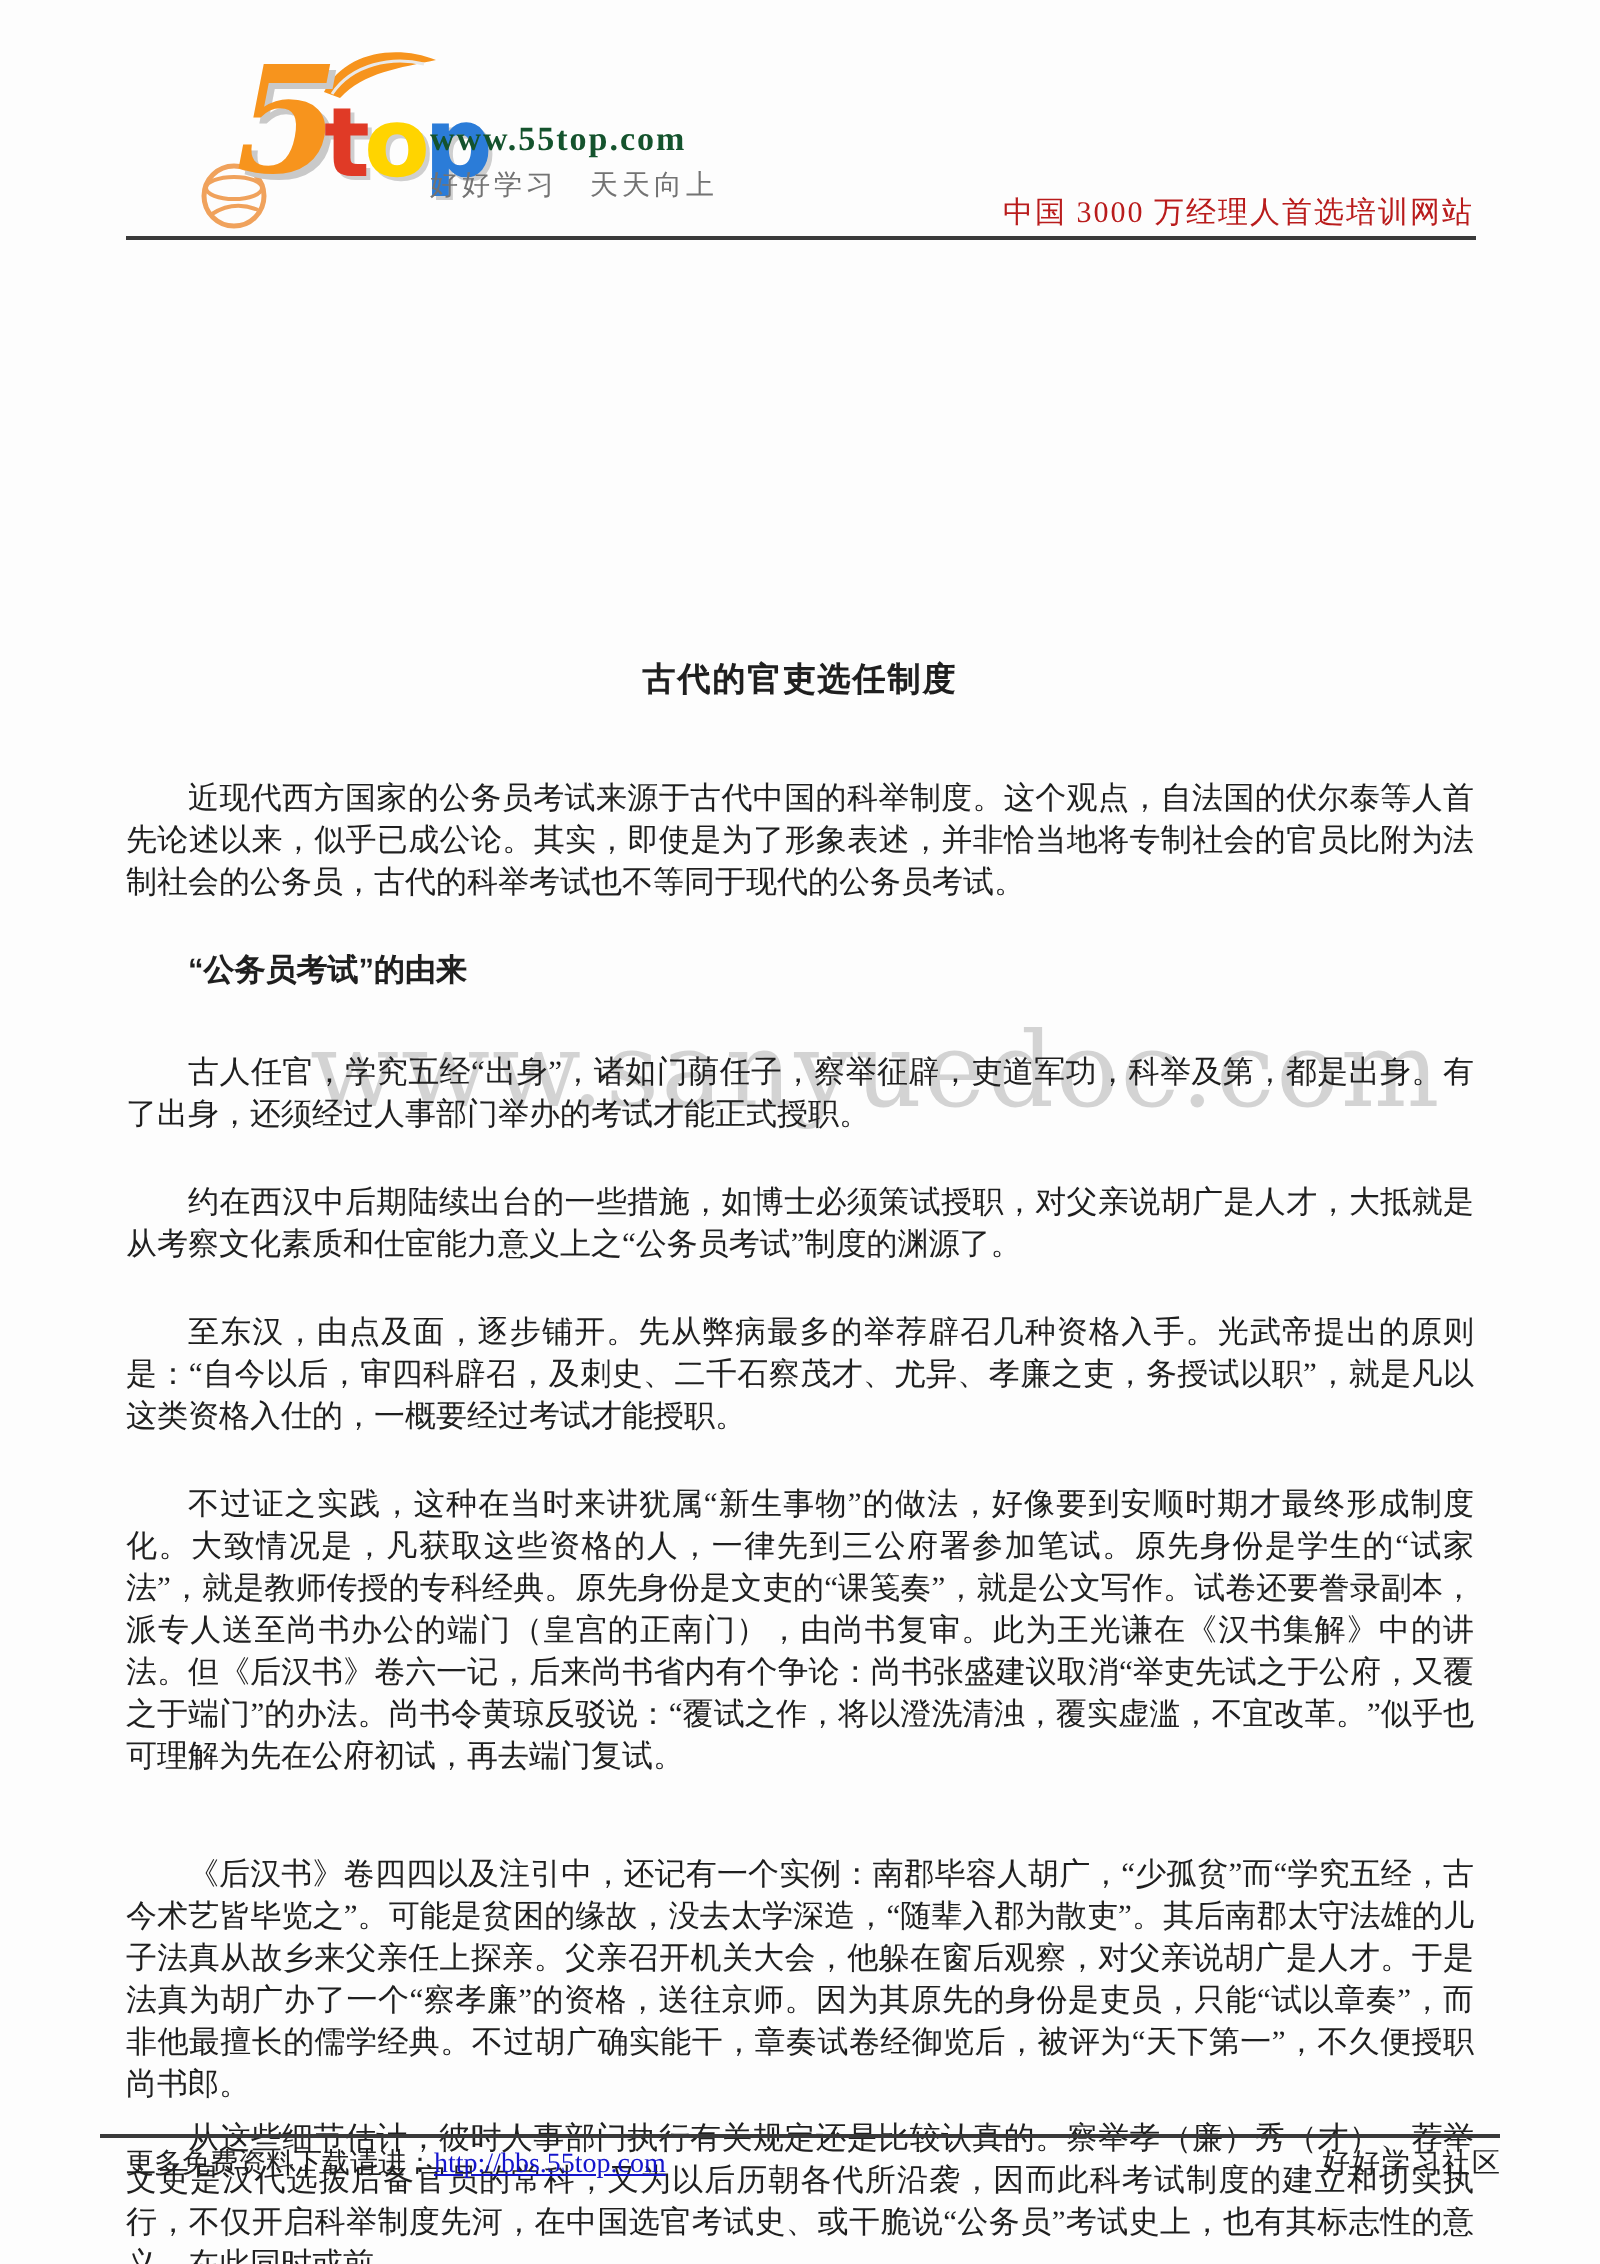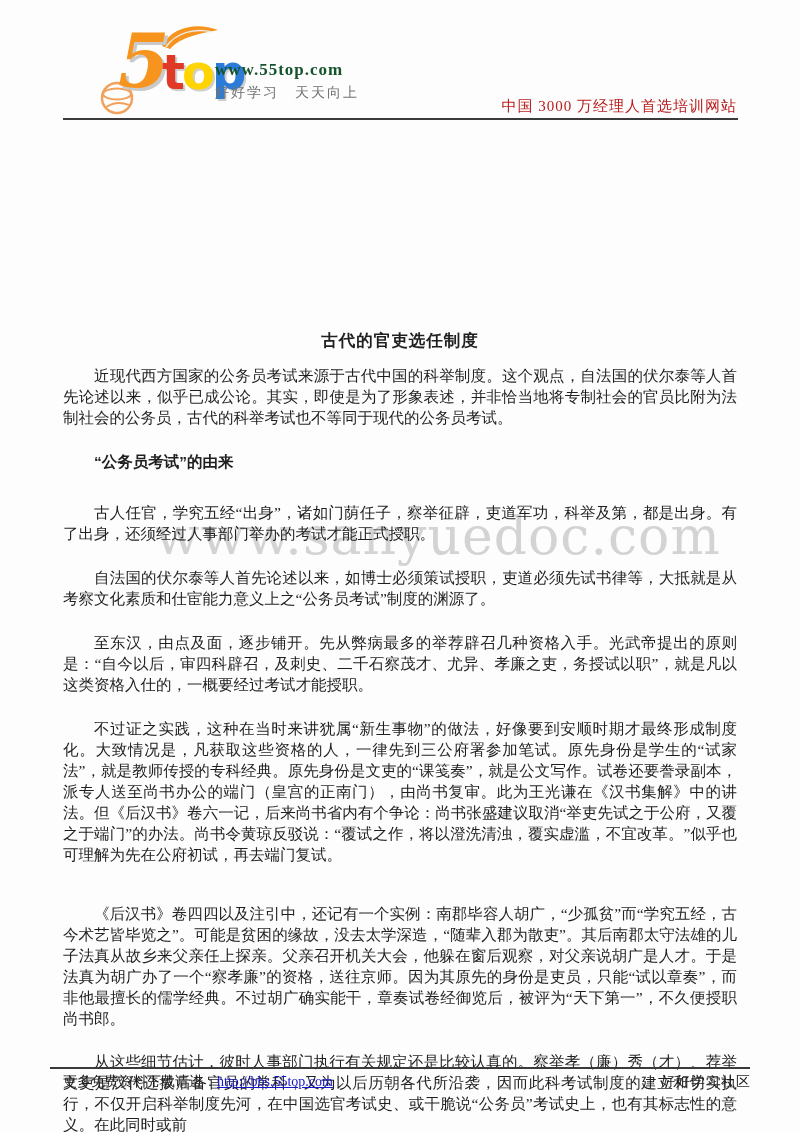--- a/index.html
+++ b/index.html
@@ -51,30 +51,30 @@
   }
   
   .bodytext{
     position:absolute;left:63px;top:330px;width:674px;
     font-size:15.5px;line-height:21px;text-align:justify;
   }
   .doc-title{
     text-align:center;
     font-family:"Liberation Sans","DejaVu Sans",sans-serif;
     font-weight:bold;font-size:16.5px;
-    margin:0 0 14px 0;letter-spacing:1px;
+    margin:0 0 38px 0;letter-spacing:1px;
   }
   .para{margin:0 0 23px 0;text-indent:2em;}
   .sec-heading{
     font-family:"Liberation Sans","DejaVu Sans",sans-serif;
     font-weight:bold;font-size:15.5px;
     margin:0 0 30px 0;text-indent:2em;
   }
   .para.gap-after{margin-bottom:38px;}
-  .para.tight-after{margin-bottom:22px;}
+  .para.tight-after{margin-bottom:6px;}
   
   .watermark{
     position:absolute;left:155px;top:506px;width:520px;
     font-family:"DejaVu Serif","Liberation Serif",serif;
     font-size:52px;color:#9a9a9a;opacity:0.42;
     letter-spacing:1px;white-space:nowrap;
     pointer-events:none;
   }
   
   .bottom-rule{
@@ -120,21 +120,21 @@
     <div class="top-rule"></div>
   </div>
 
   <div class="watermark">www.sanyuedoc.com</div>
 
   <div class="bodytext">
     <h1 class="doc-title">古代的官吏选任制度</h1>
     <p class="para">近现代西方国家的公务员考试来源于古代中国的科举制度。这个观点，自法国的伏尔泰等人首先论述以来，似乎已成公论。其实，即使是为了形象表述，并非恰当地将专制社会的官员比附为法制社会的公务员，古代的科举考试也不等同于现代的公务员考试。</p>
     <h2 class="sec-heading">“公务员考试”的由来</h2>
     <p class="para">古人任官，学究五经“出身”，诸如门荫任子，察举征辟，吏道军功，科举及第，都是出身。有了出身，还须经过人事部门举办的考试才能正式授职。</p>
-    <p class="para">自法国的伏尔泰等人首先论述以来，如博士必须策试授职，吏道必须先试书律等，大抵就是从考察文化素质和仕宦能力意义上之“公务员考试”制度的渊源了。</p>
+    <p class="para">约在西汉中后期陆续出台的一些措施，如博士必须策试授职，对父亲说胡广是人才，大抵就是从考察文化素质和仕宦能力意义上之“公务员考试”制度的渊源了。</p>
     <p class="para">至东汉，由点及面，逐步铺开。先从弊病最多的举荐辟召几种资格入手。光武帝提出的原则是：“自今以后，审四科辟召，及刺史、二千石察茂才、尤异、孝廉之吏，务授试以职”，就是凡以这类资格入仕的，一概要经过考试才能授职。</p>
     <p class="para gap-after">不过证之实践，这种在当时来讲犹属“新生事物”的做法，好像要到安顺时期才最终形成制度化。大致情况是，凡获取这些资格的人，一律先到三公府署参加笔试。原先身份是学生的“试家法”，就是教师传授的专科经典。原先身份是文吏的“课笺奏”，就是公文写作。试卷还要誊录副本，派专人送至尚书办公的端门（皇宫的正南门），由尚书复审。此为王光谦在《汉书集解》中的讲法。但《后汉书》卷六一记，后来尚书省内有个争论：尚书张盛建议取消“举吏先试之于公府，又覆之于端门”的办法。尚书令黄琼反驳说：“覆试之作，将以澄洗清浊，覆实虚滥，不宜改革。”似乎也可理解为先在公府初试，再去端门复试。</p>
     <p class="para tight-after">《后汉书》卷四四以及注引中，还记有一个实例：南郡毕容人胡广，“少孤贫”而“学究五经，古今术艺皆毕览之”。可能是贫困的缘故，没去太学深造，“随辈入郡为散吏”。其后南郡太守法雄的儿子法真从故乡来父亲任上探亲。父亲召开机关大会，他躲在窗后观察，对父亲说胡广是人才。于是法真为胡广办了一个“察孝廉”的资格，送往京师。因为其原先的身份是吏员，只能“试以章奏”，而非他最擅长的儒学经典。不过胡广确实能干，章奏试卷经御览后，被评为“天下第一”，不久便授职尚书郎。</p>
     <p class="para">从这些细节估计，彼时人事部门执行有关规定还是比较认真的。察举孝（廉）秀（才）、荐举文吏是汉代选拔后备官员的常科，又为以后历朝各代所沿袭，因而此科考试制度的建立和切实执行，不仅开启科举制度先河，在中国选官考试史、或干脆说“公务员”考试史上，也有其标志性的意义。在此同时或前</p>
   </div>
 
   <div class="bottom-rule"></div>
   <div class="footer">
     <div class="footer-left"><span>更多免费资料下载请进：</span><a class="footer-link">http://bbs.55top.com</a></div>
     <div class="footer-right">好好学习社区</div>

